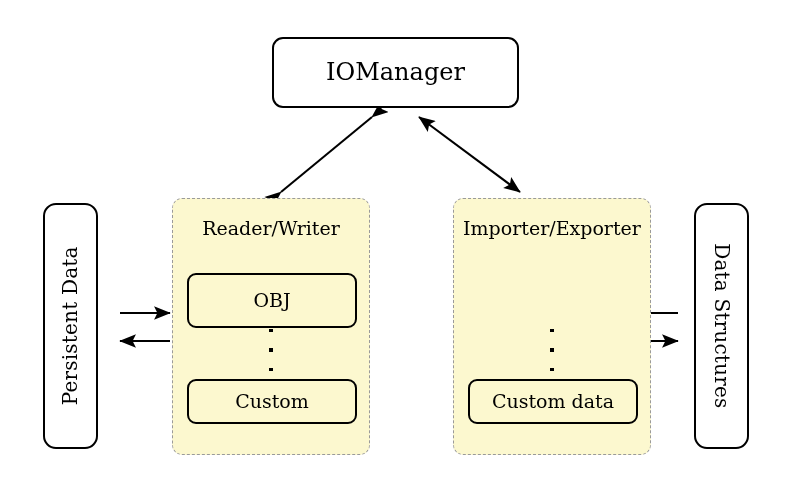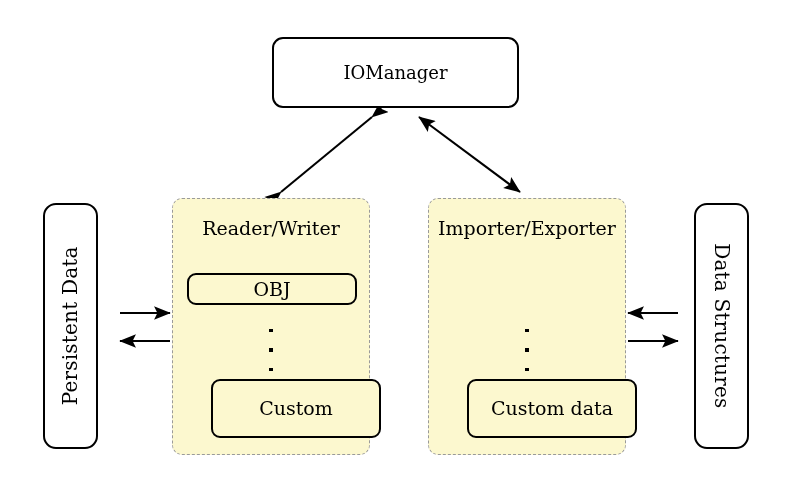--- a/index.html
+++ b/index.html
@@ -35,21 +35,21 @@
     text-align: center;
     line-height: 1.18;
   }
 
   
   #io-manager {
     left: 272px;
     top: 37px;
     width: 247px;
     height: 71px;
-    font-size: 18px;
+    font-size: 24px;
     border-radius: 11px;
   }
 
   
   .side-box {
     width: 55px;
     height: 246px;
     top: 203px;
     border-radius: 13px;
   }
@@ -71,21 +71,21 @@
     box-sizing: border-box;
     background: #fcf8cf;
     border: 1.6px dashed #9a9a9a;
     border-radius: 10px;
     top: 198px;
     height: 257px;
     width: 198px;
     text-decoration: underline;
   }
   #group-reader-writer { left: 172px; }
-  #group-importer-exporter { left: 428px; }
+  #group-importer-exporter { left: 453px; }
 
   .group-title {
     position: absolute;
     top: 18px;
     left: 0;
     width: 100%;
     text-align: center;
     font-size: 19px;
     white-space: nowrap;
   }
@@ -93,26 +93,25 @@
   
   .inner-node {
     background: #fcf8cf;
     left: 14px;
     width: 170px;
     font-size: 19px;
     border-radius: 9px;
   }
   .inner-top {
     top: 74px;
-    height: 32px;
+    height: 55px;
   }
   .inner-bottom {
     top: 180px;
-    height: 59px;
-    margin-left: 24px;
+    height: 45px;
   }
 
   
   .vdots {
     position: absolute;
     left: 0;
     width: 100%;
     top: 130px;
     height: 42px;
     display: flex;

